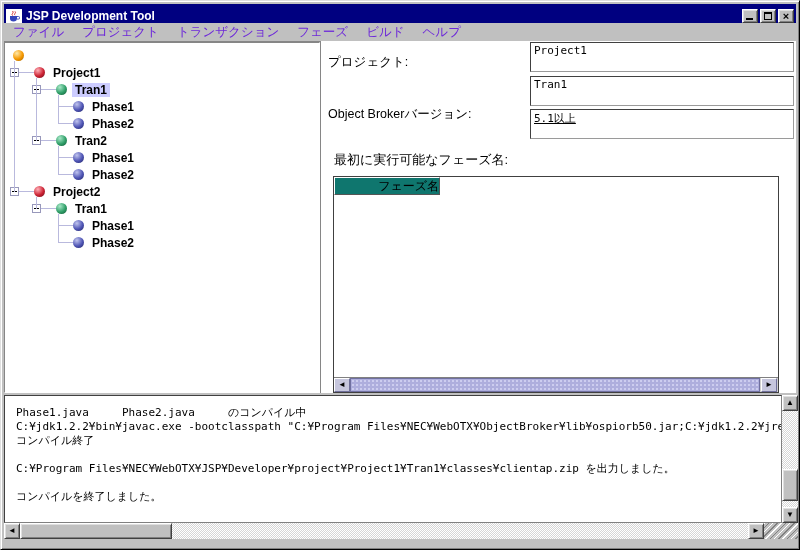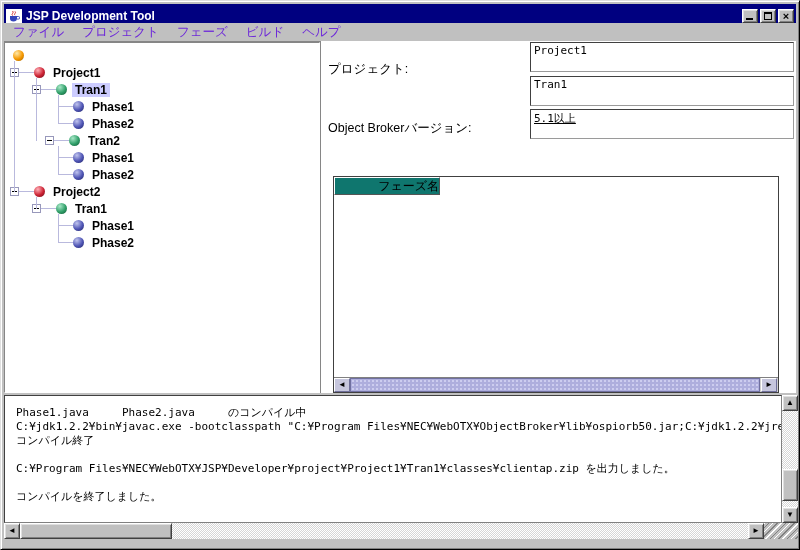--- a/index.html
+++ b/index.html
@@ -111,20 +111,21 @@
         </button>
       <button class="wbtn">
           <span class="glyph-x">×</span>
         </button>
     </span>
   </div>
 
   <div class="menubar" id="menubar">
       <span class="menu-item">ファイル</span>
       <span class="menu-item">プロジェクト</span>
+      <span class="menu-item">トランザクション</span>
       <span class="menu-item">フェーズ</span>
       <span class="menu-item">ビルド</span>
       <span class="menu-item">ヘルプ</span>
     </div>
 
   <div class="tree-panel" id="treePanel">
       <div class="tree-row" style="padding-left: 8px;">
         <span class="ball orange"></span>
       </div>
       <div class="tree-row" style="padding-left: 5px;">
@@ -142,21 +143,21 @@
       <div class="tree-row" style="padding-left: 53px;">
         <span class="stub" style="width: 15px;"></span>
         <span class="ball blue"></span>
         <span class="tree-label">Phase1</span>
       </div>
       <div class="tree-row" style="padding-left: 53px;">
         <span class="stub" style="width: 15px;"></span>
         <span class="ball blue"></span>
         <span class="tree-label">Phase2</span>
       </div>
-      <div class="tree-row" style="padding-left: 40px;">
+      <div class="tree-row" style="padding-left: 27px;">
         <span class="expand"></span>
         <span class="stub" style="width: 15px;"></span>
         <span class="ball green"></span>
         <span class="tree-label">Tran2</span>
       </div>
       <div class="tree-row" style="padding-left: 53px;">
         <span class="stub" style="width: 15px;"></span>
         <span class="ball blue"></span>
         <span class="tree-label">Phase1</span>
       </div>
@@ -189,26 +190,27 @@
       </div>
       <div class="vline" style="left: 9px; top: 18px; height: 131px;"></div>
       <div class="vline" style="left: 31px; top: 35px; height: 63px;"></div>
       <div class="vline" style="left: 53px; top: 52px; height: 29px;"></div>
       <div class="vline" style="left: 53px; top: 103px; height: 29px;"></div>
       <div class="vline" style="left: 31px; top: 154px; height: 12px;"></div>
       <div class="vline" style="left: 53px; top: 171px; height: 29px;"></div>
     </div>
 
   <div class="right-panel">
-    <span class="form-label" style="top:20px">プロジェクト:</span>
-    <span class="form-label" style="top:79px">Object Brokerバージョン:</span>
+    <span class="form-label" style="top:13px">プロジェクト:</span>
+    <span class="form-label" style="top:65px">Object Brokerバージョン:</span>
     <div class="form-field" style="top:1px">Project1</div>
     <div class="form-field" style="top:35px">Tran1</div>
     <div class="form-field u" style="top:68px">5.1以上</div>
 
+    <span class="phase-label">最初に実行可能なフェーズ名:</span>
 
     <div class="ptable">
       <div class="thead">
         <div class="th c0">フェーズ名</div>
       </div>
       <div class="tbody"></div>
       <div class="metal-hscroll">
         <button class="m-arrow">◄</button>
         <div class="m-thumb"></div>
         <button class="m-arrow" style="position:absolute;right:1px;">►</button>

